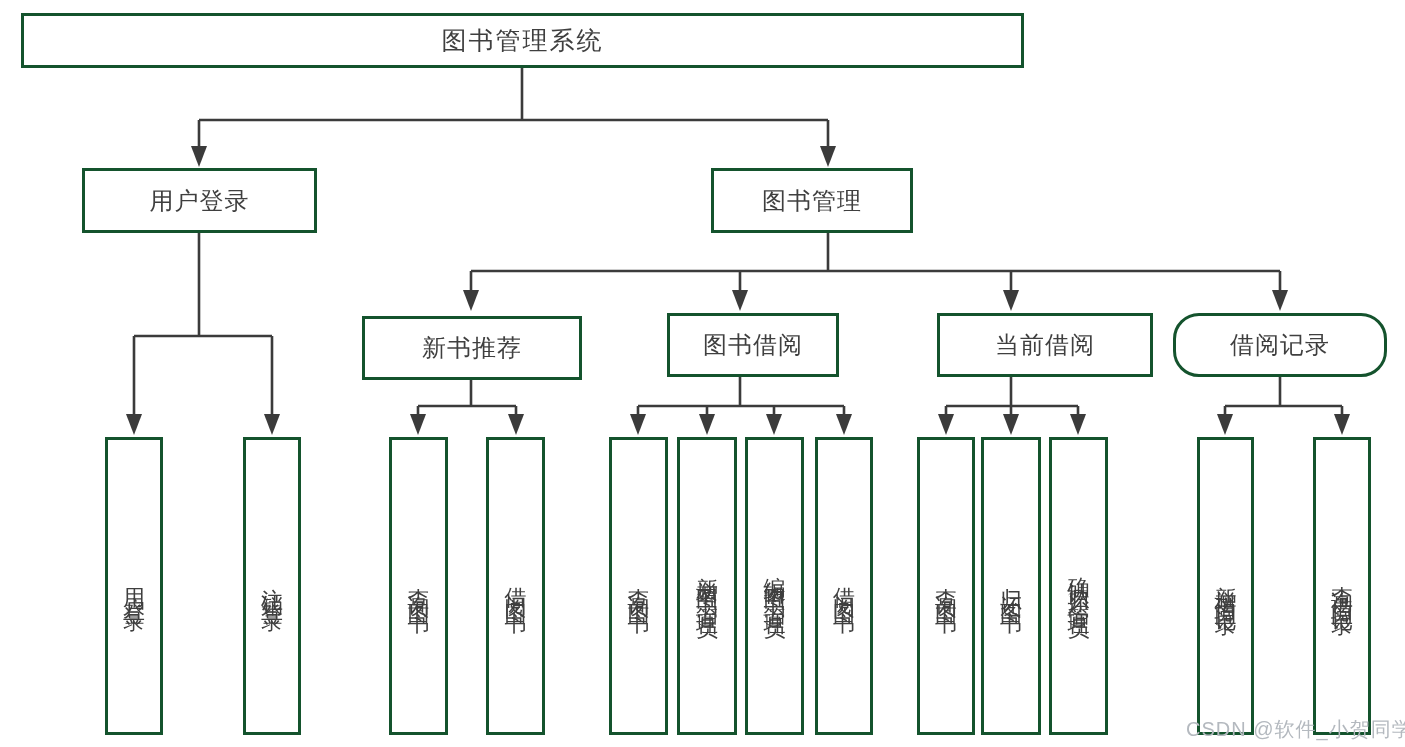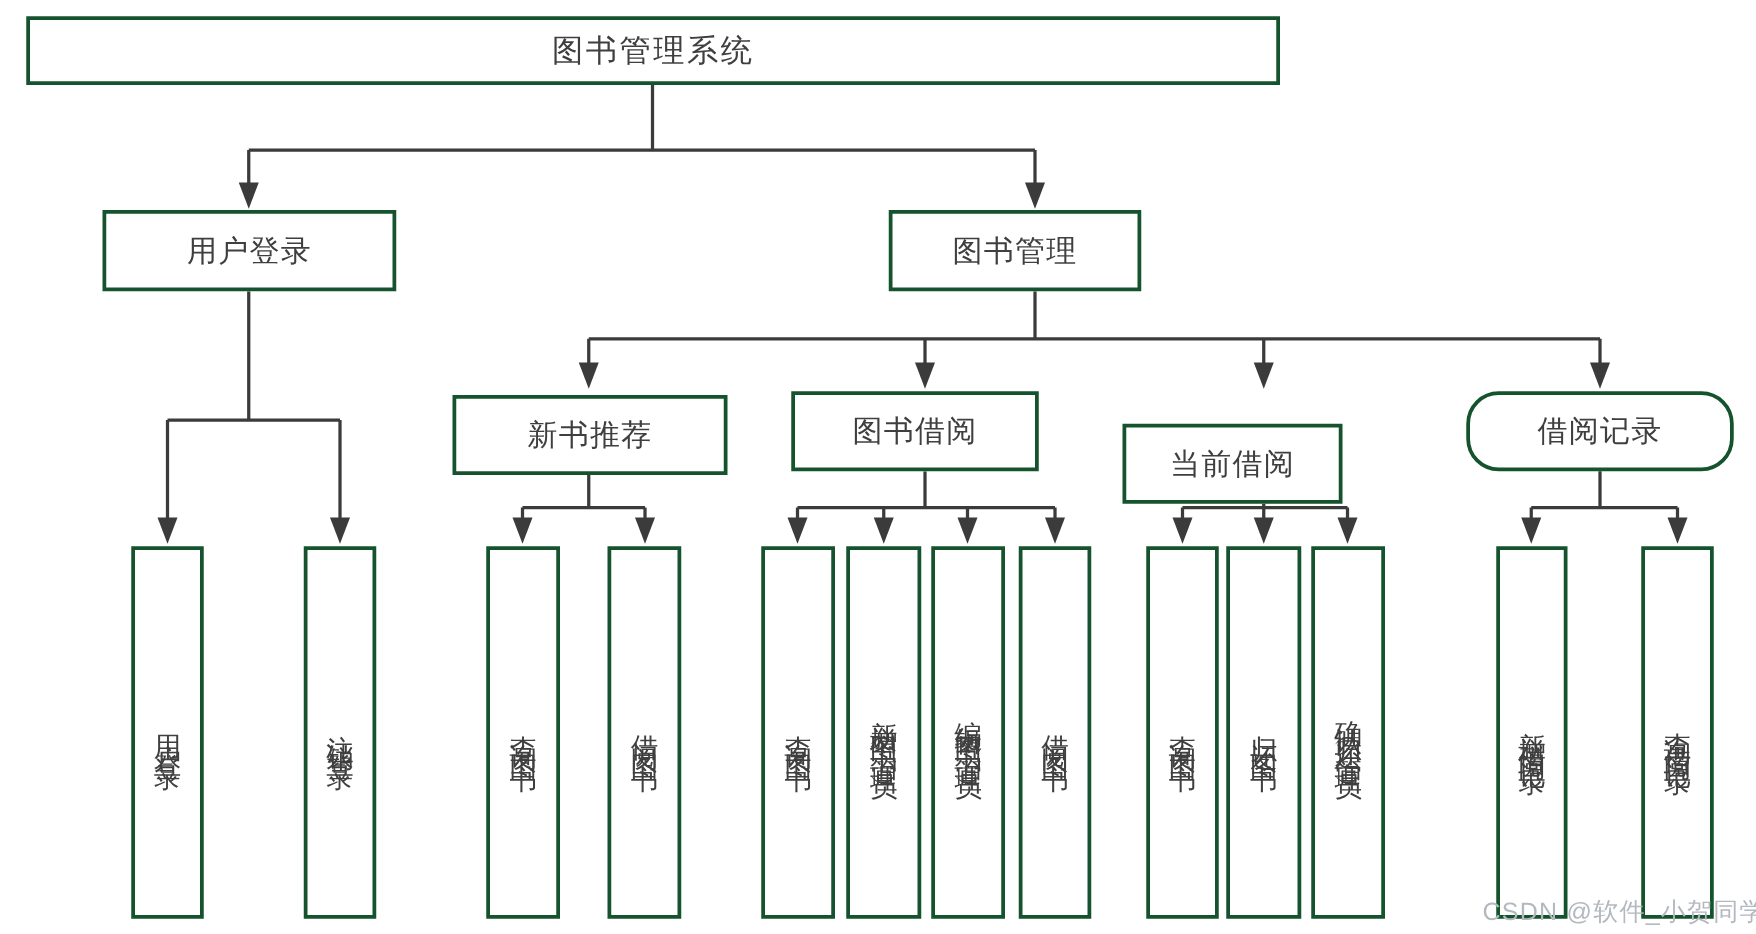--- a/index.html
+++ b/index.html
@@ -102,24 +102,24 @@
   <div class="node h-node" style="left:82px;top:168px;width:235px;height:65px;">
     <span>用户登录</span>
   </div>
   <div class="node h-node" style="left:711px;top:168px;width:202px;height:65px;">
     <span>图书管理</span>
   </div>
 
   <div class="node h-node" style="left:362px;top:316px;width:220px;height:64px;align-items:center;">
     <span>新书推荐</span>
   </div>
-  <div class="node h-node" style="left:633px;top:313px;width:198px;height:64px;">
+  <div class="node h-node" style="left:667px;top:313px;width:172px;height:64px;">
     <span>图书借阅</span>
   </div>
-  <div class="node h-node" style="left:898px;top:313px;width:176px;height:64px;margin-top:26px;">
+  <div class="node h-node" style="left:937px;top:313px;width:216px;height:64px;">
     <span>当前借阅</span>
   </div>
   <div class="node h-node" style="left:1173px;top:313px;width:214px;height:64px;border-radius:26px;">
     <span>借阅记录</span>
   </div>
 
   <div class="node v-node" style="left:105px;top:437px;width:58px;height:298px;">
     <span class="vtext">用户登录</span>
   </div>
   <div class="node v-node" style="left:243px;top:437px;width:58px;height:298px;">

